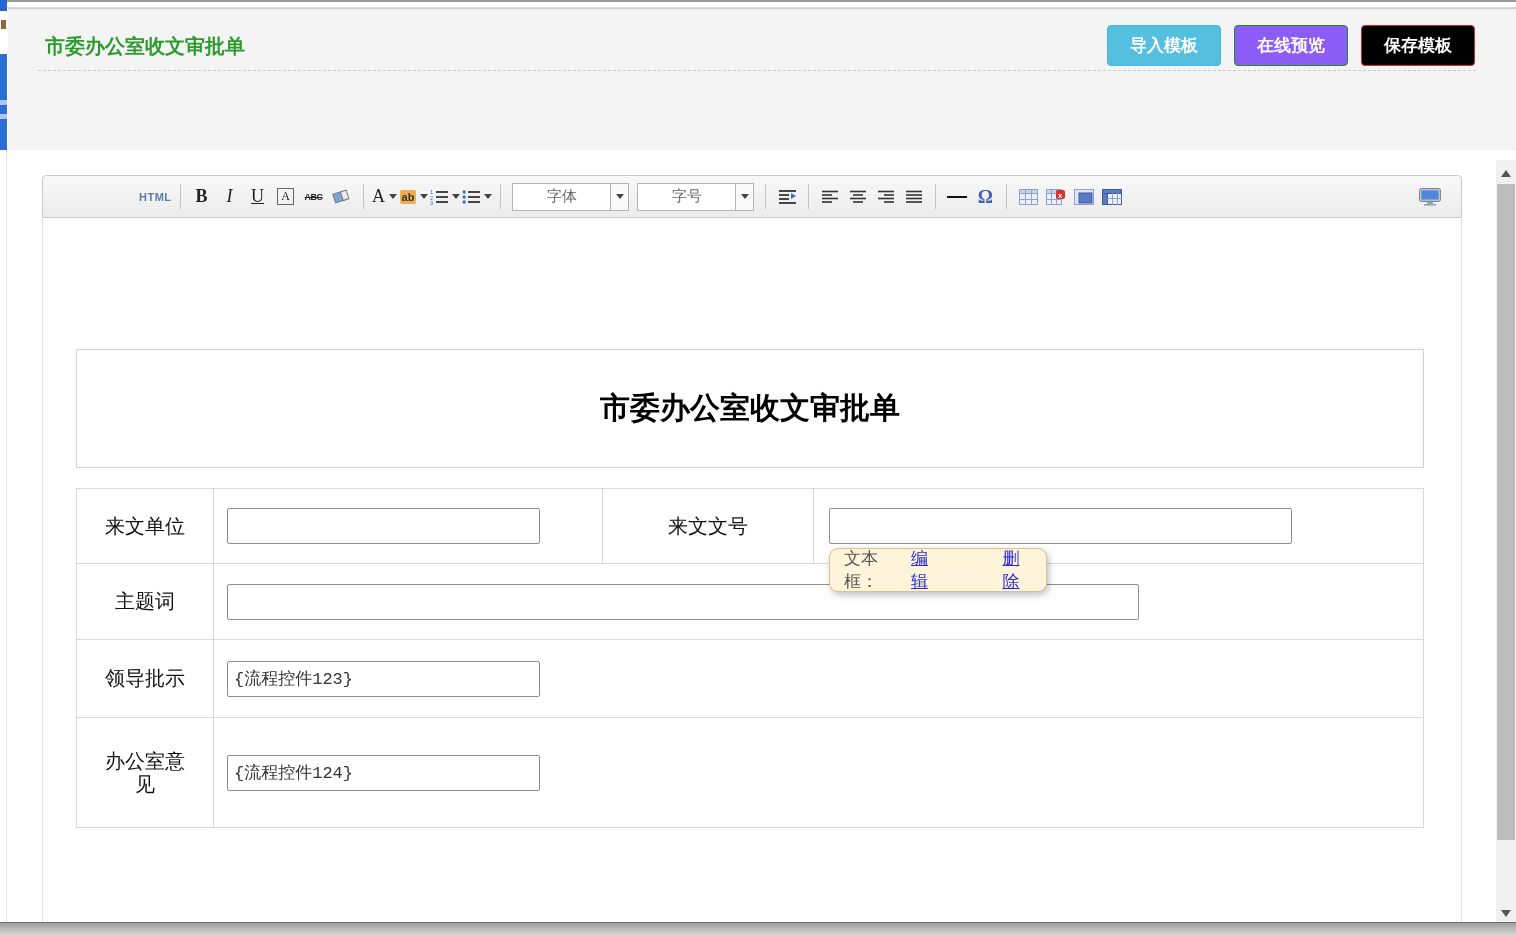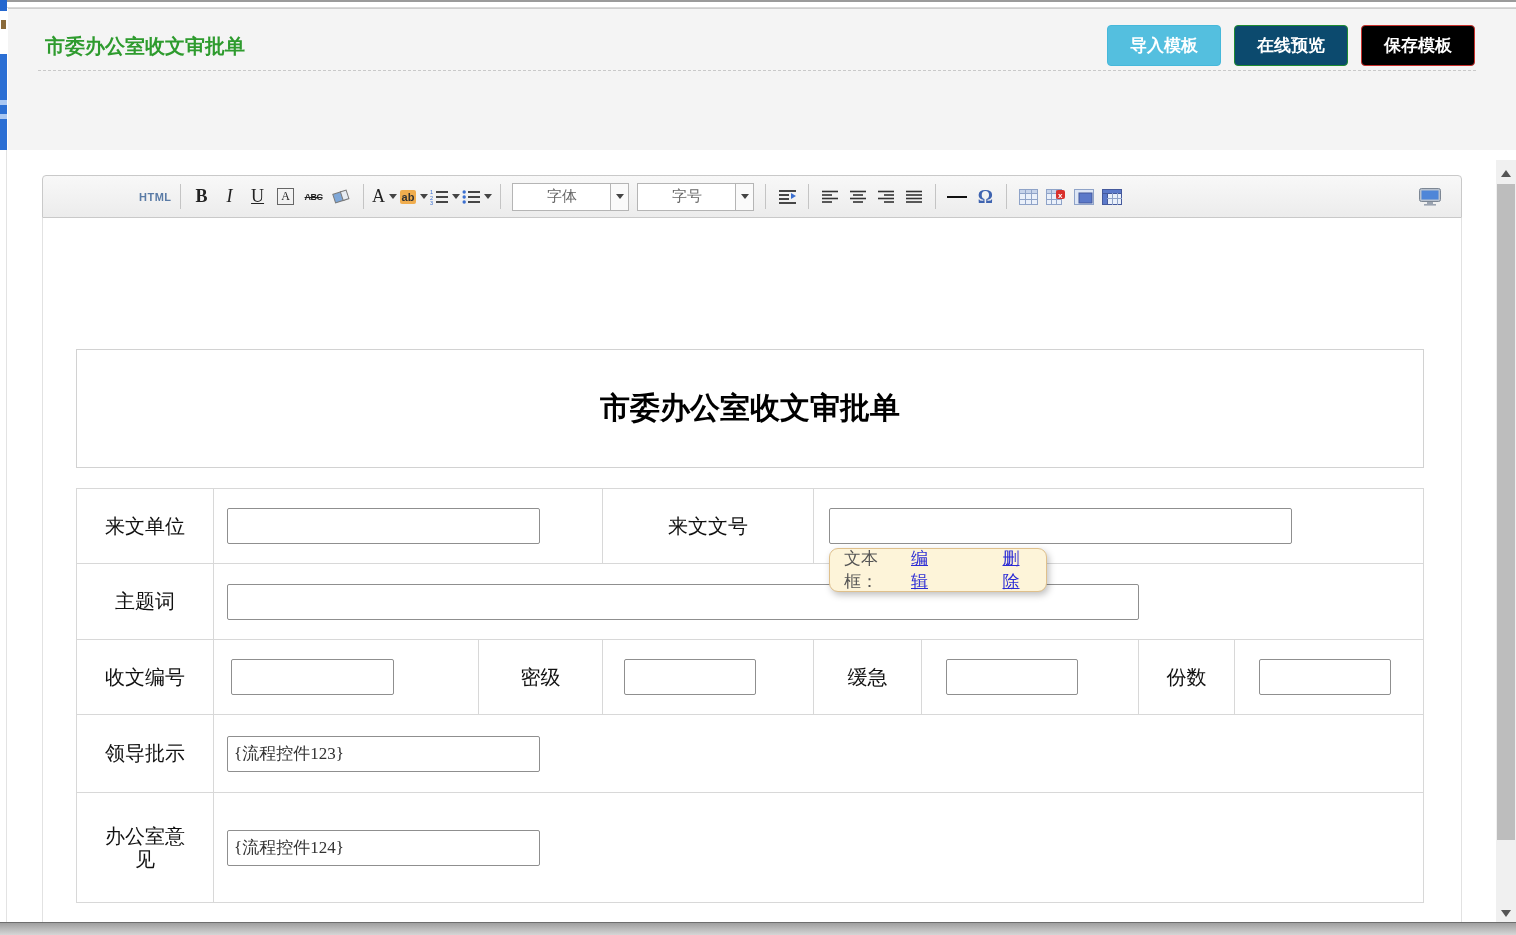--- a/index.html
+++ b/index.html
@@ -19,21 +19,21 @@
 
   
   .header { position:absolute; left:8px; right:0; top:8px; height:142px; background:#f4f4f4;
     border-top:1px solid #cccccc; z-index:2; }
   .header-title { position:absolute; left:37px; top:24px; font-size:20px; font-weight:bold;
     color:#2e9b2e; font-family:"Liberation Serif", serif; }
   .header-actions { position:absolute; right:41px; top:16px; display:flex; gap:13px; }
   .action-btn { height:41px; padding:8px 22px; font-size:17px; font-weight:bold; color:#fff;
     border-radius:4px; display:flex; align-items:center; cursor:pointer; border:1px solid transparent; }
   .btn-import  { background:#54bfdf; border-color:#46b8da; }
-  .btn-preview { background:#0c4a6e; border-color:#1f8c32; }
+  .btn-preview { background:#8b5cf6; border-color:#1f8c32; }
   .btn-save    { background:#000000; border-color:#c9302c; }
   .dashed-divider { position:absolute; left:30px; right:40px; top:61px; border-bottom:1px dashed #c9c9c9; }
   .widgets { position:absolute; left:37px; top:87px; display:flex; gap:12px; }
   .widget-btn { height:43px; padding:0 21px; border-radius:4px; color:#fff; font-size:17px;
     font-weight:bold; display:flex; align-items:center; cursor:pointer; }
   .widget-light { background:#54bfdf; border:1px solid #48b5d6; }
   .widget-dark  { background:#3c78dc; border:1px solid #3166c4; }
 
   
   .editor { position:absolute; left:42px; top:175px; width:1420px; height:748px; z-index:1; }
@@ -74,21 +74,21 @@
   .doc-title-block { position:absolute; left:33px; top:131px; width:1348px; height:119px;
     border:1px solid #d2d2d2; display:flex; align-items:center; justify-content:center; }
   .doc-title { font-size:30px; font-weight:bold; color:#000; }
   .form-table { position:absolute; left:33px; top:270px; width:1347px; border-collapse:collapse;
     table-layout:fixed; }
   .form-table td { border:1px solid #d8d8d8; background:#fff; vertical-align:middle; }
   .lbl { text-align:center; font-size:20px; color:#111; }
   .lbl-narrow { width:88px; margin:0 auto; line-height:1.15; }
   .val { padding-left:13px; }
   .fld { height:36px; border:1px solid #8f8f8f; border-radius:2px; background:#fff; font-size:17px;
-    color:#333; padding:0 6px; font-family:Liberation Serif, serif; display:block; }
+    color:#333; padding:0 6px; font-family:Liberation Mono, monospace; display:block; }
 
   .tooltip { position:absolute; left:786px; top:330px; width:218px; height:44px; background:#fdf4d9;
     border:1px solid #dfc08c; border-radius:9px; box-shadow:2px 3px 7px rgba(0,0,0,.25);
     display:flex; align-items:center; padding:0 14px; font-size:17px; color:#555; z-index:6; }
   .tooltip a { color:#2b2bd5; text-decoration:underline; cursor:pointer; }
   .tt-edit { margin-left:8px; }
   .tt-del  { margin-left:62px; }
 
   
   .scrollbar { position:absolute; right:0; top:160px; width:20px; height:775px; background:#f0f0f0; z-index:45; }
@@ -324,38 +324,20 @@
         <td class="val" colspan="4">
               <input class="fld" style="width: 463px; margin-left: 2px;">
             </td>
       </tr>
       <tr style="height:76px">
         <td class="lbl">主题词</td>
         <td class="val" colspan="7">
               <input class="fld" style="width: 912px;">
             </td>
       </tr>
-      <tr style="height:75px">
-        <td class="lbl">收文编号</td>
-        <td class="val">
-              <input class="fld" style="width: 163px; margin-left: 4px;">
-            </td>
-        <td class="lbl">密级</td>
-        <td class="val">
-              <input class="fld" style="width: 132px; margin-left: 8px;">
-            </td>
-        <td class="lbl">缓急</td>
-        <td class="val">
-              <input class="fld" style="width: 132px; margin-left: 11px;">
-            </td>
-        <td class="lbl">份数</td>
-        <td class="val">
-              <input class="fld" style="width: 132px; margin-left: 11px;">
-            </td>
-      </tr>
       <tr style="height:78px">
         <td class="lbl">领导批示</td>
         <td class="val" colspan="7">
               <input class="fld" style="width: 313px;" value="{流程控件123}">
             </td>
       </tr>
       <tr style="height:110px">
         <td class="lbl">
               <div class="lbl-narrow">办公室意见</div>
             </td>

